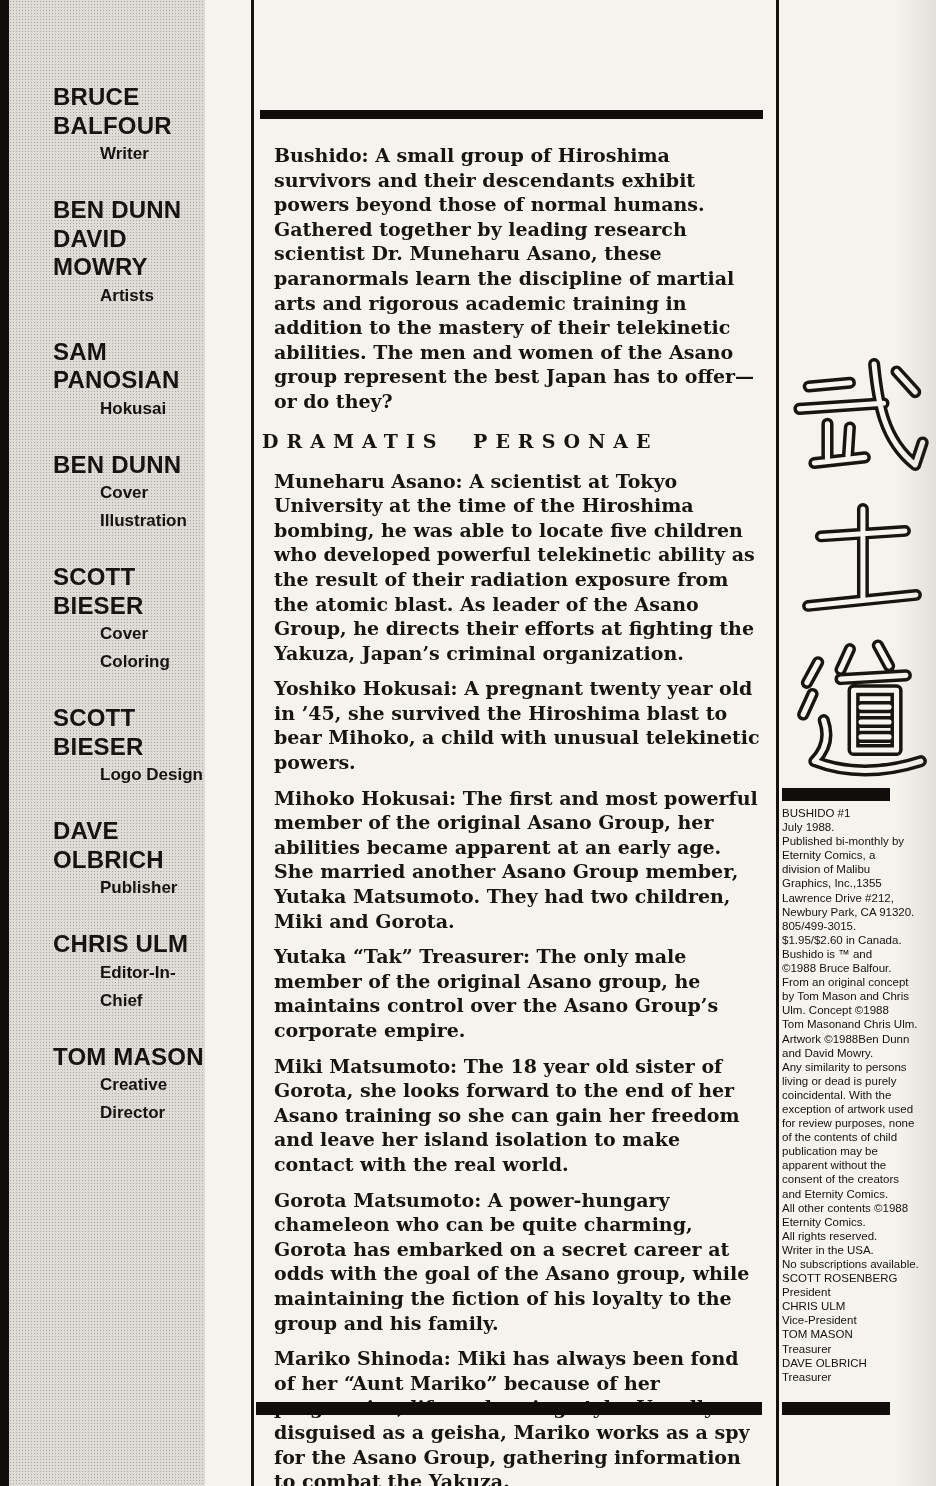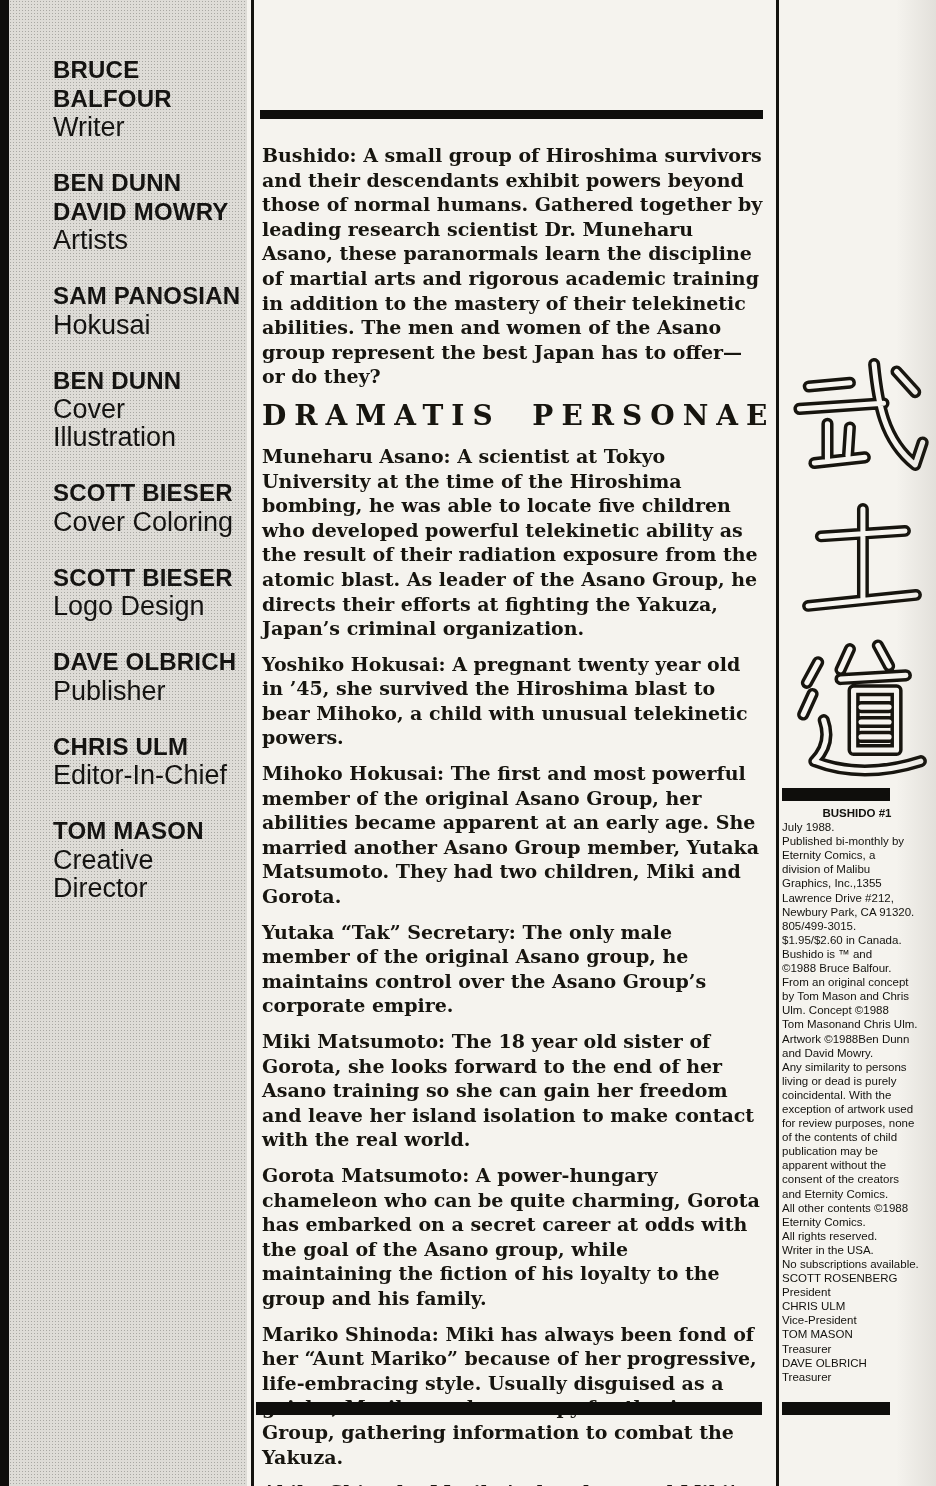--- a/index.html
+++ b/index.html
@@ -7,64 +7,64 @@
     width:936px;height:1486px;position:relative;overflow:hidden;
     background:#f5f3ee;
     font-family:"Liberation Sans","DejaVu Sans",sans-serif;
     color:#151412;
   }
   .abs{position:absolute;}
   
   .left-strip{left:0;top:0;width:9px;height:1486px;background:#0f0e0c;}
   
   .sidebar{
-    left:9px;top:0;width:238px;height:1486px;
+    left:9px;top:0;width:196px;height:1486px;
     background-color:#dedcd7;
     background-image:radial-gradient(#a9a8a3 0.8px, rgba(0,0,0,0) 0.9px);
     background-size:3px 3px;
     box-sizing:border-box;
-    padding:56px 0 0 44px;
+    padding:83px 0 0 44px;
   }
   .credit{margin-bottom:28px;}
   .credit-name{
     font-weight:bold;font-size:24px;line-height:28.5px;
     white-space:pre-line;letter-spacing:0.2px;
   }
-  .credit-role{font-size:27px;line-height:28px;font-weight:normal;}
+  .credit-role{font-size:17px;line-height:28px;font-weight:bold;margin-left:47px;}
   
   .rule-left{left:251px;top:0;width:3px;height:1486px;background:#14130f;}
   .rule-right{left:776px;top:0;width:3px;height:1486px;background:#14130f;}
   
   .topbar{left:260px;top:110px;width:503px;height:9px;background:#0f0e0c;}
   .bottombar{left:256px;top:1402px;width:506px;height:13px;background:#0f0e0c;}
   .main{
     left:262px;top:143px;width:502px;
     font-family:"DejaVu Serif","Liberation Serif",serif;
     font-weight:bold;font-size:19px;line-height:24.6px;
     color:#17150f;
   }
-  .main p{margin:0 0 11px 0;}
+  .main p{margin:0 0 11px 12px;}
   .char-name{font-weight:bold;}
   .dramatis{
-    font-size:28px;line-height:32px;letter-spacing:8px;word-spacing:14px;
+    font-size:19px;line-height:32px;letter-spacing:8px;word-spacing:14px;
     margin:8px 0 12px 0;white-space:nowrap;
   }
   
   .kanji-box{left:792px;top:350px;width:140px;}
   .kanji-box svg{display:block;margin:0 0 6px 0;}
   .k-outer{fill:none;stroke:#17150f;stroke-width:13;stroke-linecap:round;stroke-linejoin:round;}
   .k-inner{fill:none;stroke:#f7f5f0;stroke-width:5.5;stroke-linecap:round;stroke-linejoin:round;}
   .ind-topbar{left:782px;top:788px;width:108px;height:13px;background:#0f0e0c;}
   .ind-bottombar{left:782px;top:1402px;width:108px;height:13px;background:#0f0e0c;}
   .indicia{
     left:782px;top:806px;width:150px;
     font-size:11.5px;line-height:14.1px;color:#13120e;
   }
   .ind-line{white-space:nowrap;}
-  .ind-line.bold{font-weight:bold;text-align:center;}
+  .ind-line.bold{font-weight:normal;}
   
   .edge-shade{
     left:896px;top:0;width:40px;height:1486px;pointer-events:none;
     background:linear-gradient(to right, rgba(0,0,0,0), rgba(60,55,45,0.10));
   }
 </style>
 </head>
 <body>
 
 <div class="abs left-strip"></div>
@@ -128,21 +128,21 @@
   <p><b class="char-name">Bushido:</b> <span>A small group of Hiroshima survivors and their descendants exhibit powers beyond those of normal humans. Gathered together by leading research scientist Dr. Muneharu Asano, these paranormals learn the discipline of martial arts and rigorous academic training in addition to the mastery of their telekinetic abilities. The men and women of the Asano group represent the best Japan has to offer—or do they?</span></p>
   <div class="dramatis">DRAMATIS PERSONAE</div>
   <div>
 
       <p><b class="char-name">Muneharu Asano:</b> <span>A scientist at Tokyo University at the time of the Hiroshima bombing, he was able to locate five children who developed powerful telekinetic ability as the result of their radiation exposure from the atomic blast. As leader of the Asano Group, he directs their efforts at fighting the Yakuza, Japan’s criminal organization.</span></p>
 
       <p><b class="char-name">Yoshiko Hokusai:</b> <span>A pregnant twenty year old in ’45, she survived the Hiroshima blast to bear Mihoko, a child with unusual telekinetic powers.</span></p>
 
       <p><b class="char-name">Mihoko Hokusai:</b> <span>The first and most powerful member of the original Asano Group, her abilities became apparent at an early age. She married another Asano Group member, Yutaka Matsumoto. They had two children, Miki and Gorota.</span></p>
 
-      <p><b class="char-name">Yutaka “Tak” Secretary:</b> <span>The only male member of the original Asano group, he maintains control over the Asano Group’s corporate empire.</span></p>
+      <p><b class="char-name">Yutaka “Tak” Treasurer:</b> <span>The only male member of the original Asano group, he maintains control over the Asano Group’s corporate empire.</span></p>
 
       <p><b class="char-name">Miki Matsumoto:</b> <span>The 18 year old sister of Gorota, she looks forward to the end of her Asano training so she can gain her freedom and leave her island isolation to make contact with the real world.</span></p>
 
       <p><b class="char-name">Gorota Matsumoto:</b> <span>A power-hungary chameleon who can be quite charming, Gorota has embarked on a secret career at odds with the goal of the Asano group, while maintaining the fiction of his loyalty to the group and his family.</span></p>
 
       <p><b class="char-name">Mariko Shinoda:</b> <span>Miki has always been fond of her “Aunt Mariko” because of her progressive, life-embracing style. Usually disguised as a geisha, Mariko works as a spy for the Asano Group, gathering information to combat the Yakuza.</span></p>
 
       <p><b class="char-name">Akiko Shinoda:</b> <span>Mariko’s daughter and Miki’s closest friend, she’s been trained in the same skills of information gathering as her mother, normally disguised as a dancer in the rough city nightclubs frequented by the Yakuza.</span></p>
     </div>
 </div>

